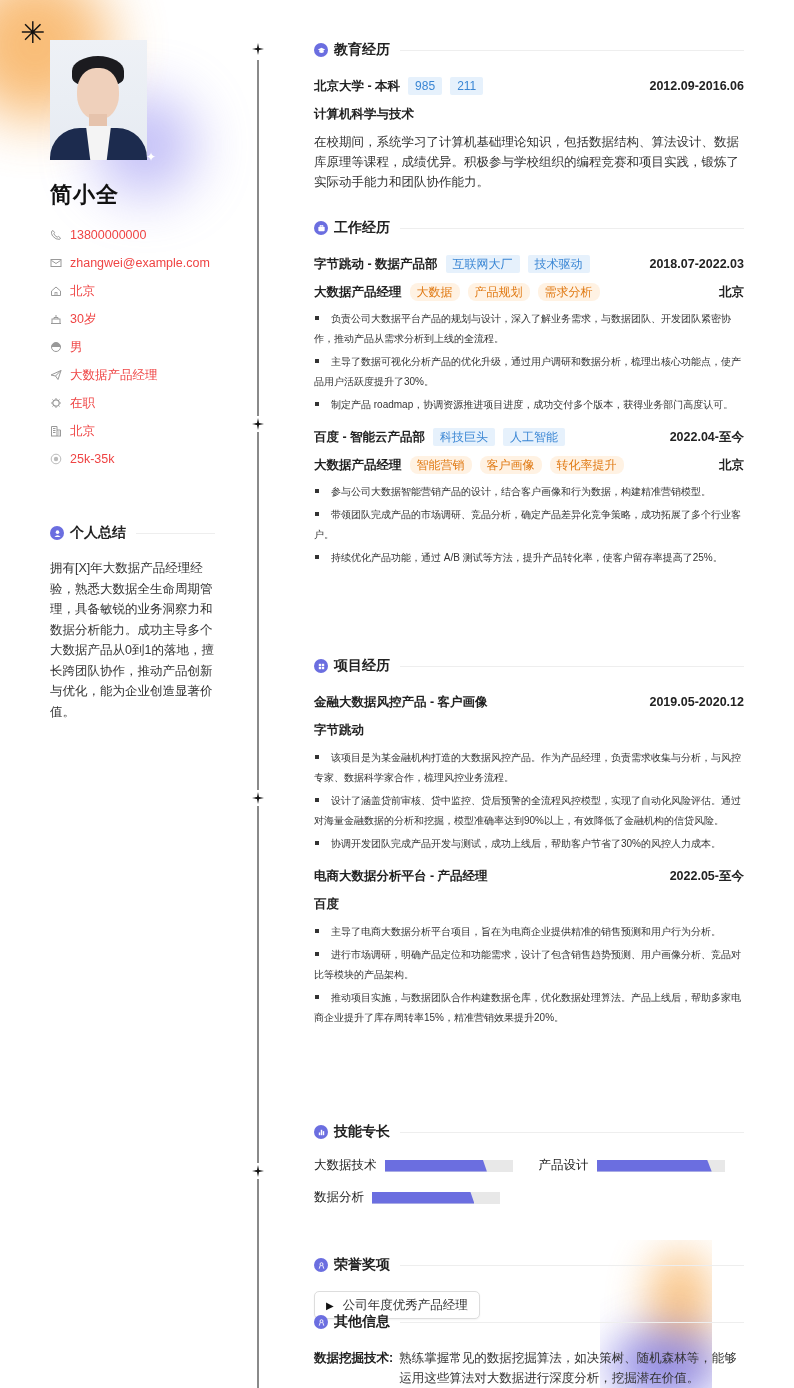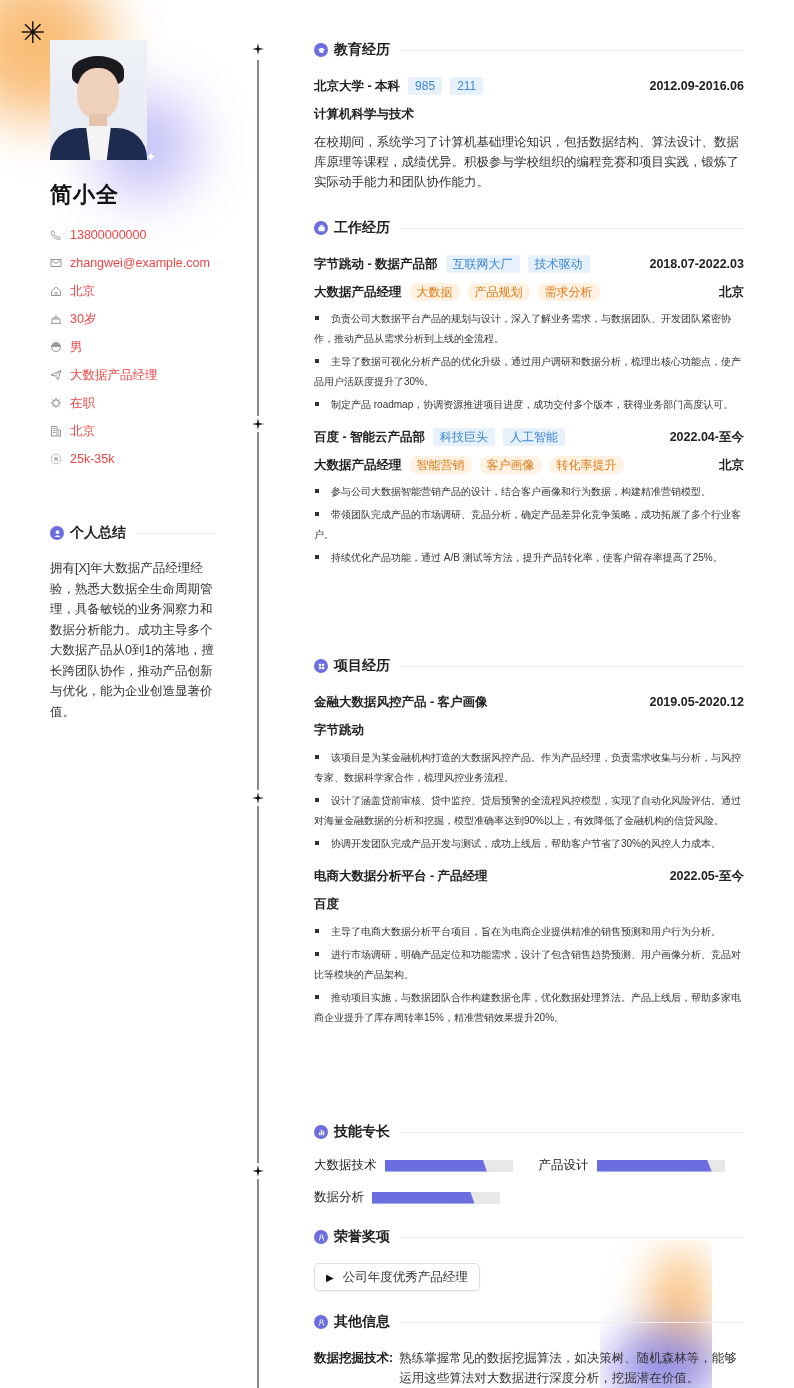--- a/index.html
+++ b/index.html
@@ -373,21 +373,21 @@
     <div class="skill-row" style="margin-top:12px">
       <div class="skill">
         <span class="skill-label">数据分析</span>
         <div class="skill-bar">
             <div class="skill-fill" style="width:80%"></div>
           </div>
       </div>
     </div>
   </div>
 
-  <div class="section" style="top:1187px">
+  <div class="section" style="top:1215px">
     <div class="sec-title" style="height:20px">
       <span class="sec-icon">
           <svg viewBox="0 0 10 10">
             <circle cx="5" cy="3.5" r="1.6" fill="none" stroke="#fff" stroke-width="1"></circle>
             <path d="M3.6 4.8 L2.5 8.5 M6.4 4.8 L7.5 8.5" stroke="#fff" stroke-width="1"></path>
           </svg>
         </span>
       <span class="sec-label">荣誉奖项</span>
       <span class="sec-line"></span>
     </div>

